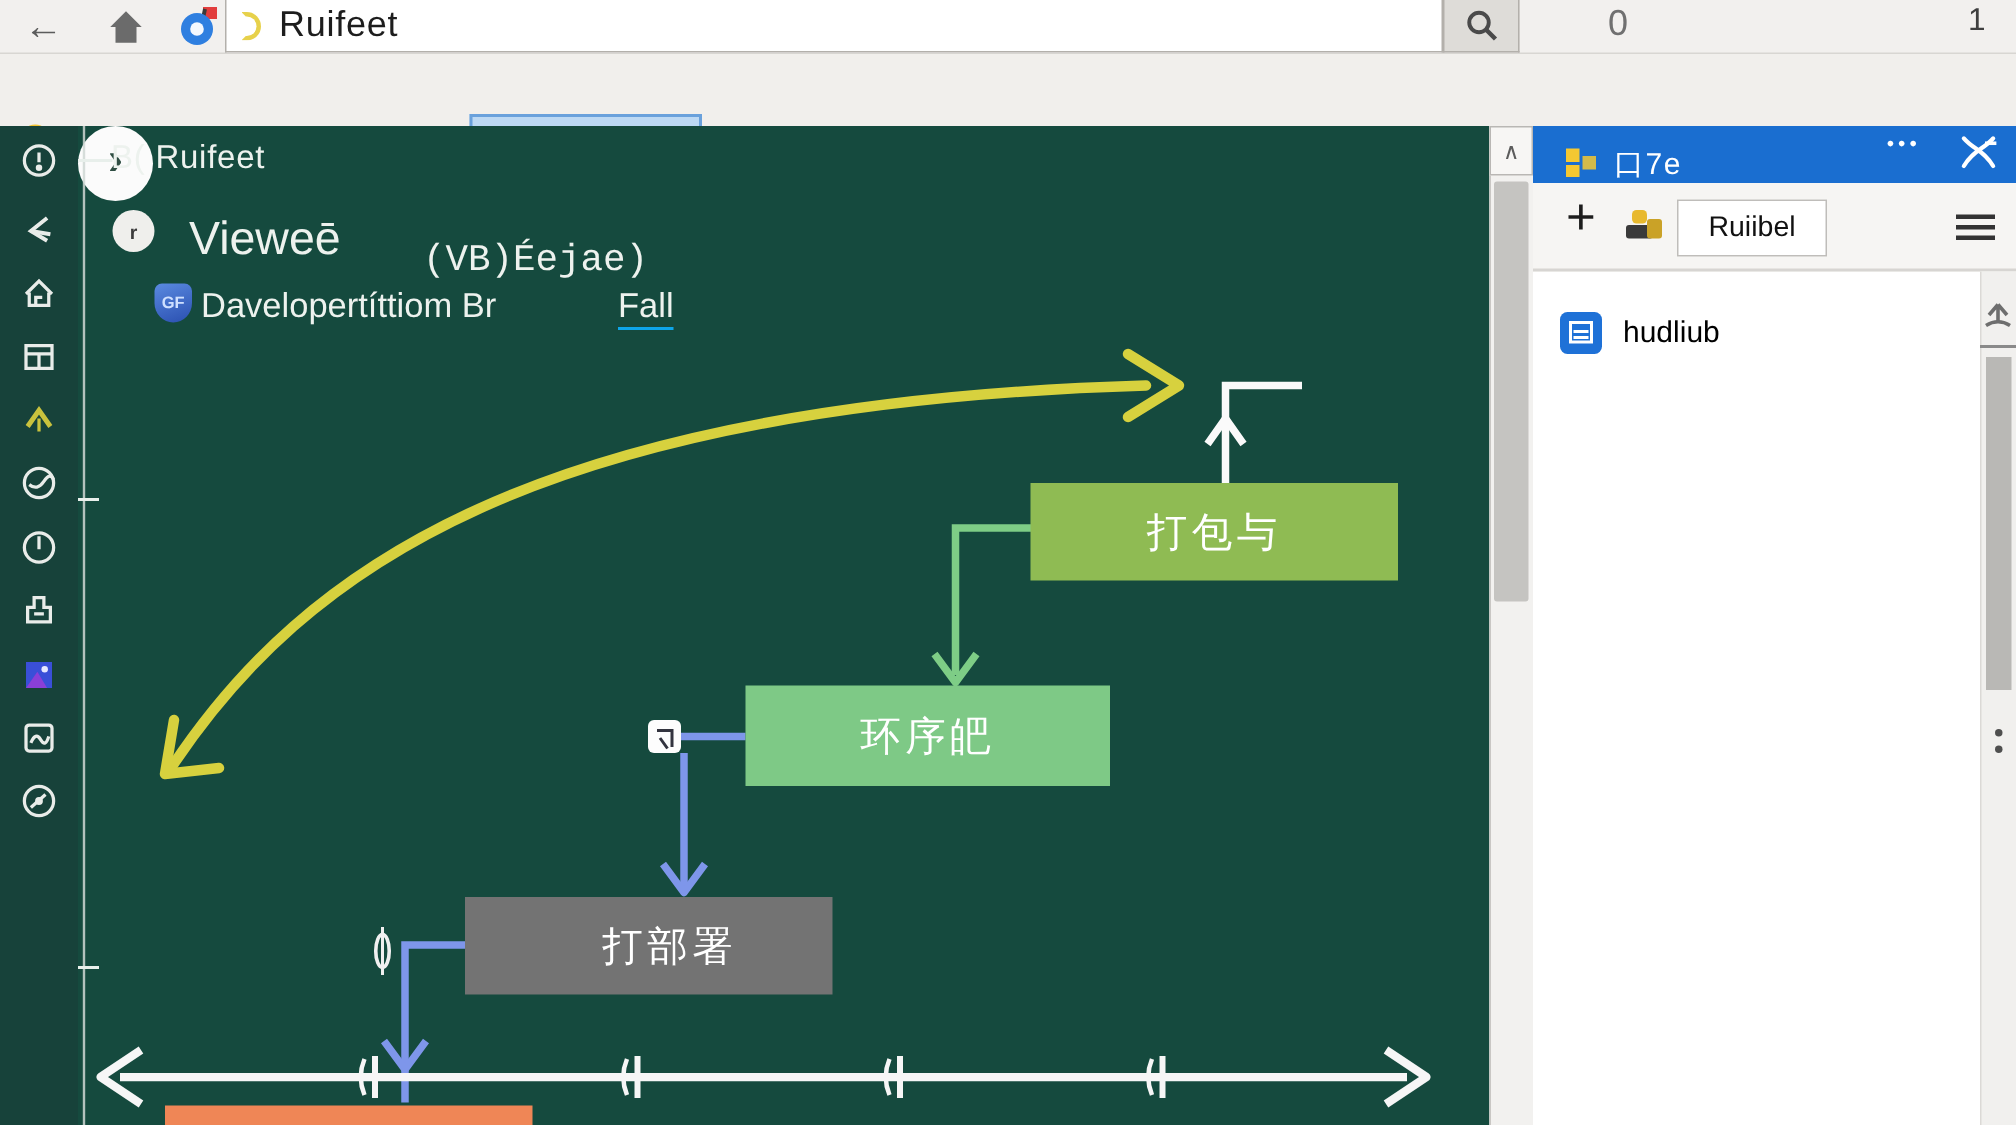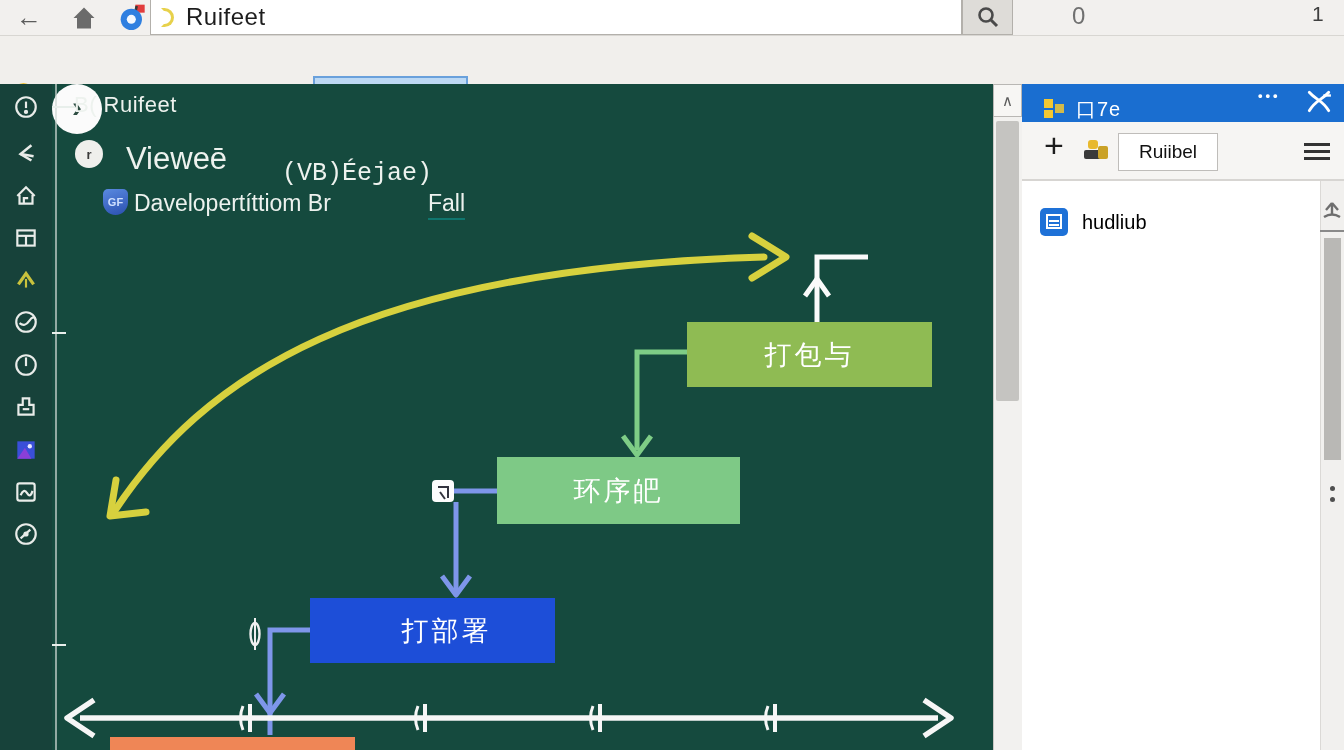--- a/index.html
+++ b/index.html
@@ -37,26 +37,26 @@
   #canvas { left:52px; top:84px; width:941px; height:666px; background:#154a3e; }
   #diagram-svg { position:absolute; left:0; top:0; }
 
   .cv-text { position:absolute; color:#edf2ee; white-space:nowrap; }
   #canvas-title { left:22px; top:8px; font-size:22px; letter-spacing:.5px; }
   #viewer-avatar { left:23px; top:56px; width:28px; height:28px; border-radius:50%; background:#efefec; color:#3c3c3c; font-size:13px; font-weight:bold; display:flex; align-items:center; justify-content:center; }
   #viewer-label { left:74px; top:57px; font-size:31px; }
   #viewer-meta { left:230px; top:75px; font-size:25px;font-family:Liberation Mono, monospace; }
   #dev-icon { left:51px; top:105px; width:25px; height:26px; background:linear-gradient(160deg,#5a8ae0,#2a4fb0); border-radius:5px 5px 50% 50%; color:#cfe0ff; font-size:11px; font-weight:bold; display:flex; align-items:center; justify-content:center; }
   #dev-label { left:82px; top:106px; font-size:23px; }
-  #dev-link { left:376px; top:106px; font-size:23px; border-bottom:2px solid #0f766e; padding-bottom:1px; }
+  #dev-link { left:360px; top:106px; font-size:23px; border-bottom:2px solid #0ea5e9; padding-bottom:1px; }
 
   .node { position:absolute; display:flex; align-items:center; justify-content:center; color:#ffffff; font-size:27px; letter-spacing:3px; }
   #node-package { left:635px; top:238px; width:245px; height:65px; background:#8fbb53; }
   #node-environment { left:445px; top:373px; width:243px; height:67px; background:#7ec986; }
-  #node-deploy { left:258px; top:514px; width:245px; height:65px; background:#1d4ed8;padding-left:28px; }
+  #node-deploy { left:258px; top:514px; width:245px; height:65px; background:#737373;padding-left:28px; }
   #node-orange { left:58px; top:653px; width:245px; height:13px; background:#ef8656; }
   #node-circle { left:816px; top:146px; width:50px; height:50px; border-radius:50%; background:#fbfbfb; display:flex; align-items:center; justify-content:center; }
   #node-circle .chev { color:#2e4d42; font-size:30px; font-weight:bold; margin-top:-4px; }
 
   
   #cv-scroll { left:993px; top:84px; width:29px; height:666px; background:#f2f1ef; border-left:1px solid #c9c7c4; }
   #cv-scroll-up { left:993px; top:84px; width:29px; height:33px; background:#f7f6f4; border:1px solid #b9b7b4; color:#5c5c5c; font-size:15px; display:flex; align-items:center; justify-content:center; }
   #cv-scroll-thumb { left:996px; top:121px; width:23px; height:280px; background:#c5c4c1; border-radius:2px; }
 
   

